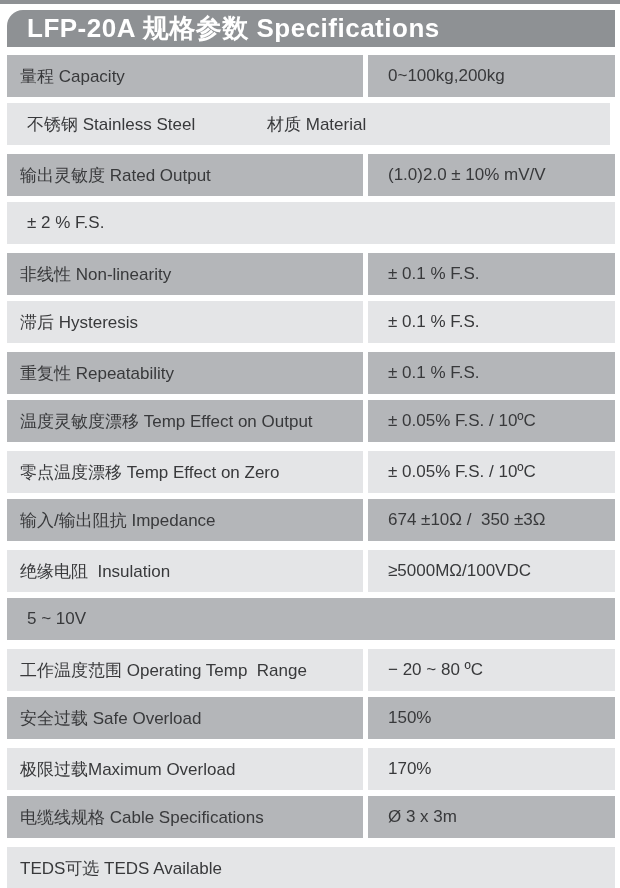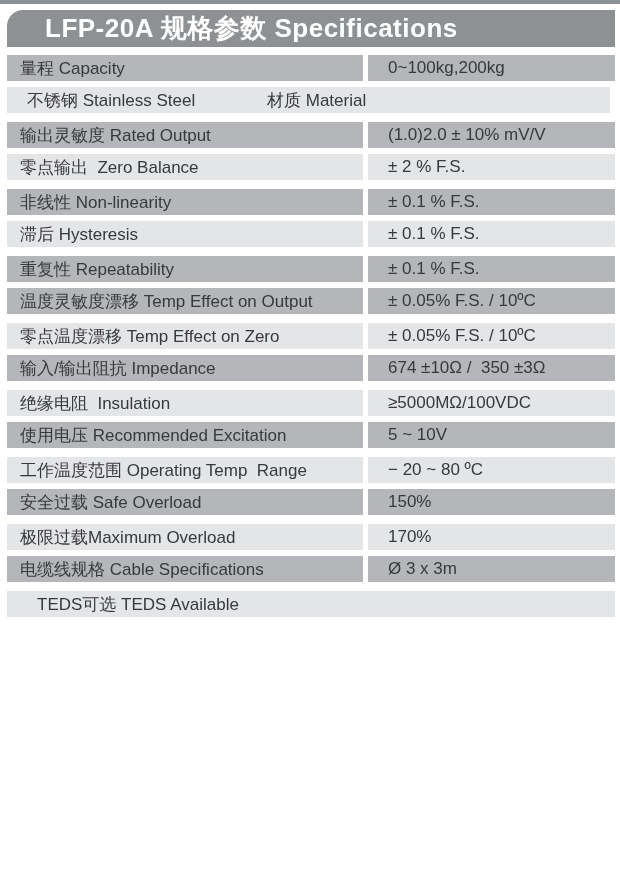--- a/index.html
+++ b/index.html
@@ -23,35 +23,35 @@
     width: 620px;
     background: var(--header-bg);
   }
   .header-bar {
     margin: 6px 5px 8px 7px;
     height: 37px;
     background: var(--header-bg);
     border-radius: 16px 0 0 0;
     display: flex;
     align-items: center;
-    padding-left: 38px;
+    padding-left: 20px;
   }
   .header-bar .title {
     color: var(--header-text);
     font-size: 26px;
     font-weight: 700;
     letter-spacing: 0.5px;
     white-space: pre;
   }
   .spec-table {
     margin: 0 5px 0 7px;
   }
   .row {
     display: flex;
-    height: 26px;
+    height: 42px;
     margin-bottom: 6px;
     text-align: center;
   }
   .row:nth-child(even) { margin-bottom: 9px; }
   .row:last-child { margin-bottom: 0; }
   .cell {
     display: flex;
     align-items: center;
     white-space: pre;
     font-size: 17px;
@@ -62,21 +62,21 @@
     margin-right: 5px;
     padding-left: 13px;
     flex-shrink: 0;
   }
   .cell.value {
     flex: 1;
     padding-left: 20px;
   }
   .cell.full {
     flex: 1;
-    padding-left: 30px;
+    padding-left: 13px;
   }
   .row.dark .cell { background: var(--row-dark); }
   .row.light .cell { background: var(--row-light); }
 </style>
 </head>
 <body>
 
 <div class="top-strip"></div>
 
 <div class="header-bar">
@@ -90,21 +90,20 @@
     </div>
     <div class="row light">
       <div class="cell value">不锈钢 Stainless Steel</div>
       <div class="cell label">材质 Material</div>
     </div>
     <div class="row dark">
       <div class="cell label">输出灵敏度 Rated Output</div>
       <div class="cell value">(1.0)2.0 ± 10% mV/V</div>
     </div>
     <div class="row light">
-      <div class="cell label">零点输出  Zero Balance</div>
       <div class="cell value">± 2 % F.S.</div>
     </div>
     <div class="row dark">
       <div class="cell label">非线性 Non-linearity</div>
       <div class="cell value">± 0.1 % F.S.</div>
     </div>
     <div class="row light">
       <div class="cell label">滞后 Hysteresis</div>
       <div class="cell value">± 0.1 % F.S.</div>
     </div>
@@ -122,21 +121,20 @@
     </div>
     <div class="row dark">
       <div class="cell label">输入/输出阻抗 Impedance</div>
       <div class="cell value">674 ±10Ω /  350 ±3Ω</div>
     </div>
     <div class="row light">
       <div class="cell label">绝缘电阻  Insulation</div>
       <div class="cell value">≥5000MΩ/100VDC</div>
     </div>
     <div class="row dark">
-      <div class="cell label">使用电压 Recommended Excitation</div>
       <div class="cell value">5 ~ 10V</div>
     </div>
     <div class="row light">
       <div class="cell label">工作温度范围 Operating Temp  Range</div>
       <div class="cell value">− 20 ~ 80 ºC</div>
     </div>
     <div class="row dark">
       <div class="cell label">安全过载 Safe Overload</div>
       <div class="cell value">150%</div>
     </div>

